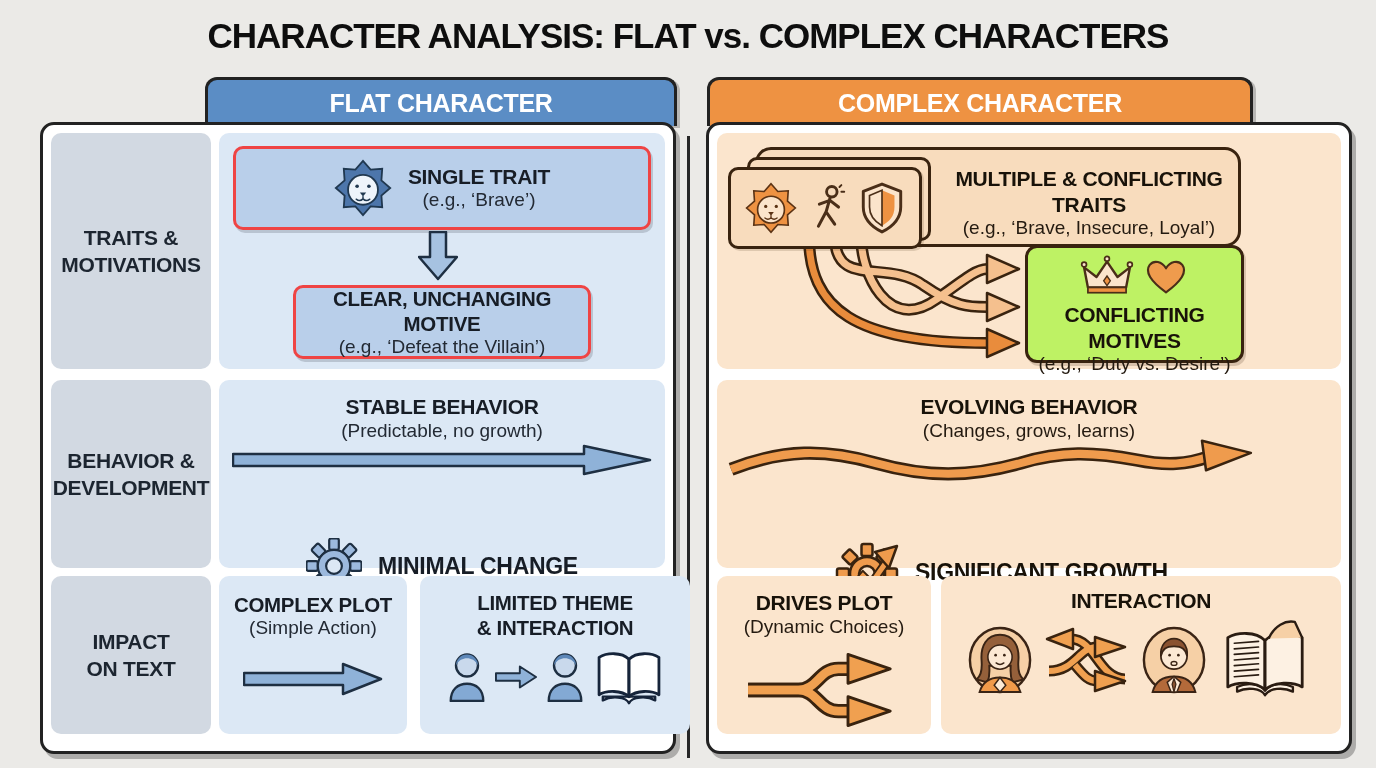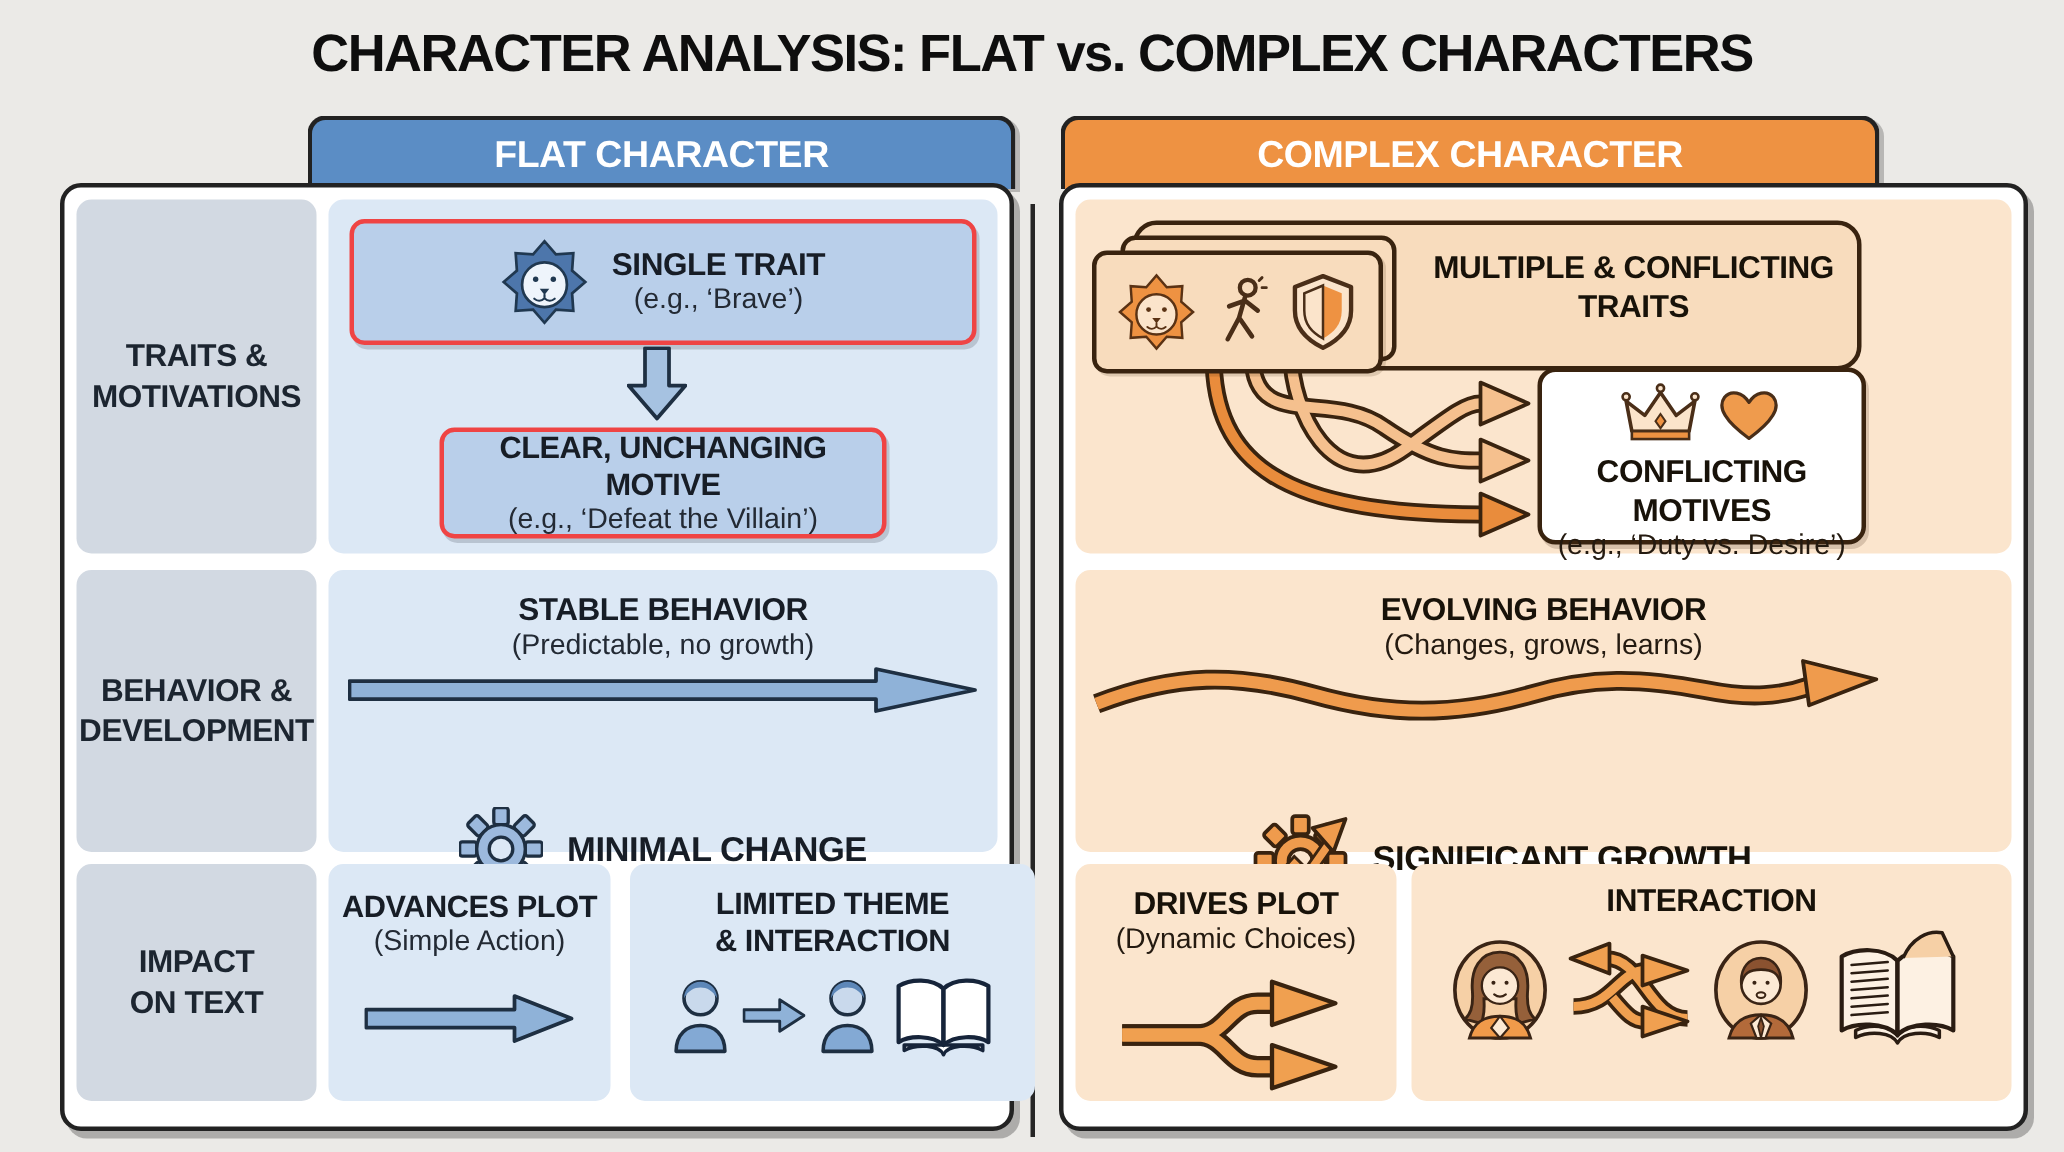--- a/index.html
+++ b/index.html
@@ -28,21 +28,21 @@
   .flat-cell{background:#dce8f5;}
   .complex-cell{background:#fbe5cd;}
 
   .cell-title{font-weight:700;font-size:21px;color:#171d26;letter-spacing:-0.3px;text-align:center;line-height:1.22;}
   .cell-sub{font-weight:400;font-size:19px;color:#232a34;text-align:center;line-height:1.2;}
   .complex-cell .cell-title{color:#181209;}
   .complex-cell .cell-sub{color:#241a10;}
 
   .inner-box-b{position:absolute;background:#b9cfea;border:3px solid #ef4444;border-radius:10px;
                box-shadow:2px 3px 0 rgba(25,35,50,.18);display:flex;align-items:center;justify-content:center;}
-  .inner-box-o{position:absolute;background:#ffffff;border:3px solid #39230f;border-radius:12px;
+  .inner-box-o{position:absolute;background:#bef264;border:3px solid #39230f;border-radius:12px;
                box-shadow:2px 3px 0 rgba(60,35,10,.18);}
   .card-o{position:absolute;background:#f8dcbd;border:3px solid #39230f;border-radius:10px;}
 
   .hgroup{display:flex;align-items:center;justify-content:center;gap:16px;}
   .vcenter{display:flex;flex-direction:column;align-items:center;}
   .big-label{font-weight:700;font-size:23px;letter-spacing:-0.3px;color:#171d26;}
   .complex-cell .big-label{color:#181209;}
   svg{display:block;}
 </style>
 </head>
@@ -132,21 +132,21 @@
             <circle cx="32" cy="32" r="9" fill="#dce8f5"></circle>
           </g>
         </svg>
       </span>
       <span class="big-label">MINIMAL CHANGE</span>
     </div>
   </div>
 
   <div class="cell flat-cell r3" style="left:176px;width:188px;">
     <div class="vcenter" style="margin-top:16px;">
-      <div class="cell-title" style="font-size:20.5px">ADVANCES PLOT</div>
+      <div class="cell-title" style="font-size:20.5px">COMPLEX PLOT</div>
       <div class="cell-sub">(Simple Action)</div>
       <span style="margin-top:22px;">
         <svg width="140" height="34" viewBox="0 0 140 34">
           <polygon points="1,11 100,11 100,2 138,17 100,32 100,23 1,23" fill="#8fb2d8" stroke="#1e2f42" stroke-width="2.5" stroke-linejoin="round"></polygon>
         </svg>
       </span>
     </div>
   </div>
   <div class="cell flat-cell r3" style="left:377px;width:270px;">
     <div class="vcenter" style="margin-top:14px;">
@@ -185,20 +185,21 @@
   </div>
 </div>
 
 <div class="abs panel panel-right">
 
   <div class="cell complex-cell r1" style="left:8px;width:624px;">
 
     <div class="card-o" style="left:38px;top:14px;width:480px;height:94px;border-radius:16px;">
       <div class="vcenter" style="position:absolute;left:190px;right:8px;top:16px;">
         <div class="cell-title">MULTIPLE &amp; CONFLICTING TRAITS</div>
+        <div class="cell-sub">(e.g., ‘Brave, Insecure, Loyal’)</div>
       </div>
     </div>
 
     <span class="abs" style="left:74px;top:104px;z-index:1;">
       <svg width="244" height="132" viewBox="0 0 244 132">
         <g fill="none" stroke="#39230f" stroke-width="12">
           <path d="M18,0 C18,72 64,106 196,106"></path>
           <path d="M44,0 C44,52 96,22 132,48 C164,70 178,70 196,70"></path>
           <path d="M70,0 C70,34 96,98 146,62 C176,40 186,32 196,32"></path>
         </g>

